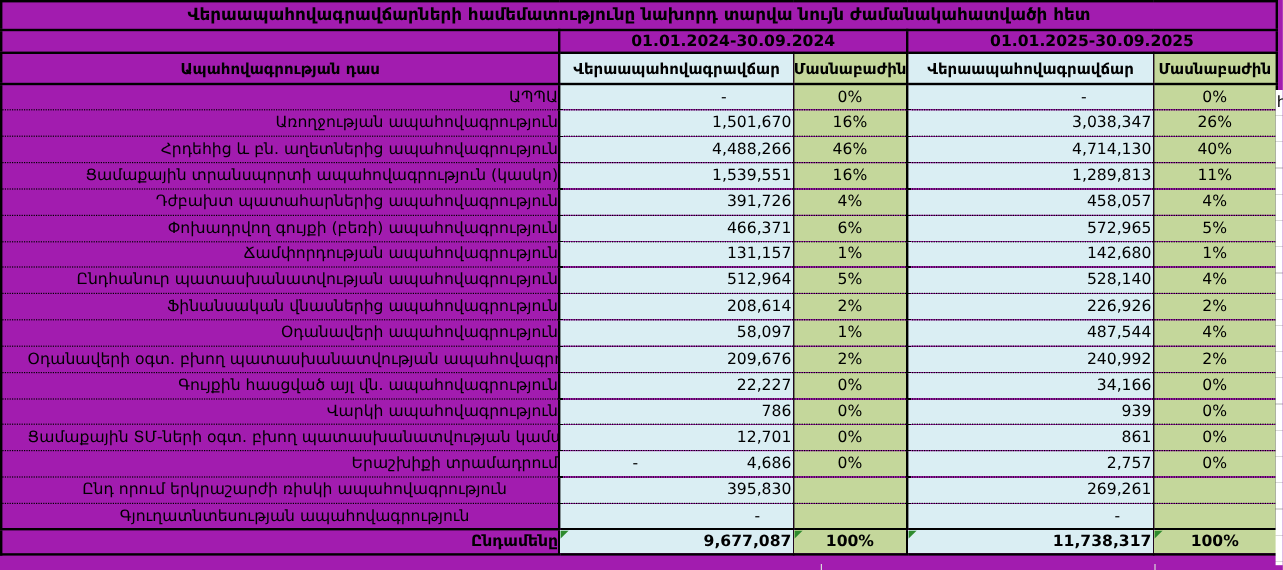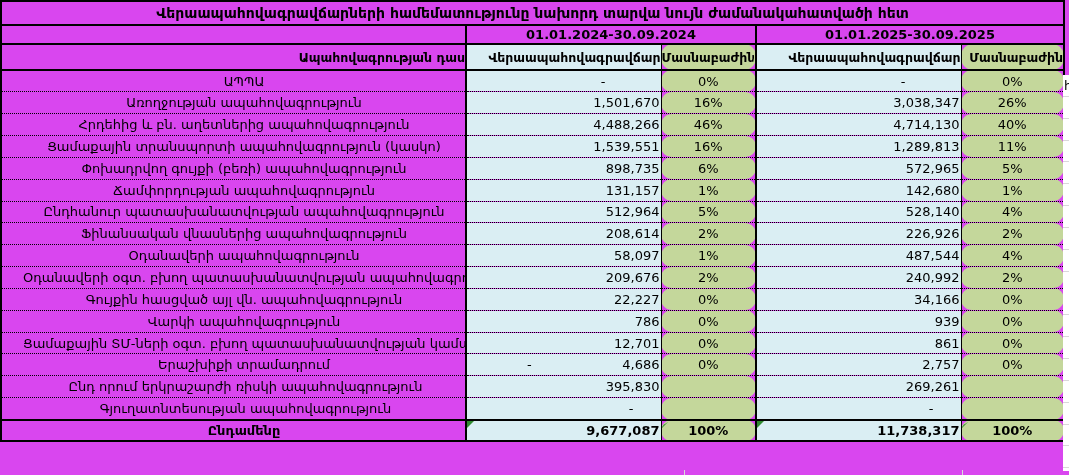--- a/index.html
+++ b/index.html
@@ -1,20 +1,20 @@
 <!DOCTYPE html>
 <html style="--premium_bg: #DAEEF3; --share_bg: #C4D79B; --error_triangle: #2E8B2E; --gridline: #D9D9D9; --border: #000000;"><head>
 <meta charset="utf-8">
 <style>
   * { box-sizing: border-box; }
   body { margin: 0; }
   .screen {
     position: relative;
     width: 1069px; height: 475px;
-    background: #d946ef;
+    background: #a21caf;
     font-family: "DejaVu Sans", "Liberation Sans", sans-serif;
     color: #000;
     overflow: hidden;
   }
   table.main {
     position: absolute; left: 0; top: 0;
     width: 1063px;
     border-collapse: collapse;
     table-layout: fixed;
     border: 2px solid #000;
@@ -31,27 +31,27 @@
   tr.r-year   { height: 19px; }
   tr.r-sub    { height: 26px; }
   tr.r-data   { height: 21.85px; }
   tr.r-total  { height: 21px; }
   
   .vmed { border-right: 2px solid #000; }
   .vthin { border-right: 1px solid #000; }
   
   tr.r-title td { border-bottom: 2px solid #000; font-weight: bold; font-size: 14px; text-align: center; }
   tr.r-year  td { border-bottom: 2px solid #000; font-weight: bold; font-size: 13px; text-align: center; }
-  tr.r-sub   td { border-bottom: 2px solid #000; font-weight: bold; font-size: 12.5px; text-align: right; }
+  tr.r-sub   td { border-bottom: 2px solid #000; font-weight: bold; font-size: 12.5px; text-align: center; }
   tr.r-data  td { border-bottom: 1px dotted #000; }
   tr.r-total td { border-top: 2px solid #000; font-weight: bold; }
   
   .bg-blue  { background: var(--premium_bg); }
-  .bg-green { background: var(--share_bg); border-radius: 12px; }
-  .lbl   { text-align: center; padding-left: 21px; }
+  .bg-green { background: var(--share_bg); }
+  .lbl   { text-align: right; padding-left: 21px; }
   .lbl-c { text-align: center; padding-left: 24px; }
   .num   { text-align: right; padding-right: 1px; }
   .pct   { text-align: center; }
   .dash-far { padding-right: 55px; }
   .dash-mid { padding-right: 27px; }
   .sign-cell { position: relative; }
   .sign-cell .sign { position: absolute; left: 60px; top: 50%; transform: translateY(-52%); }
   td.tri { position: relative; }
   td.tri::before {
     content: ""; position: absolute; left: 0; top: 0;
@@ -124,22 +124,29 @@
         <td class="bg-green pct">40%</td>
       </tr>
       <tr class="r-data">
         <td class="lbl vmed">Ցամաքային տրանսպորտի ապահովագրություն (կասկո)</td>
         <td class="bg-blue num vthin">1,539,551</td>
         <td class="bg-green pct vmed">16%</td>
         <td class="bg-blue num vthin">1,289,813</td>
         <td class="bg-green pct">11%</td>
       </tr>
       <tr class="r-data">
+        <td class="lbl vmed">Դժբախտ պատահարներից ապահովագրություն</td>
+        <td class="bg-blue num vthin">391,726</td>
+        <td class="bg-green pct vmed">4%</td>
+        <td class="bg-blue num vthin">458,057</td>
+        <td class="bg-green pct">4%</td>
+      </tr>
+      <tr class="r-data">
         <td class="lbl vmed">Փոխադրվող գույքի (բեռի) ապահովագրություն</td>
-        <td class="bg-blue num vthin">898,735</td>
+        <td class="bg-blue num vthin">466,371</td>
         <td class="bg-green pct vmed">6%</td>
         <td class="bg-blue num vthin">572,965</td>
         <td class="bg-green pct">5%</td>
       </tr>
       <tr class="r-data">
         <td class="lbl vmed">Ճամփորդության ապահովագրություն</td>
         <td class="bg-blue num vthin">131,157</td>
         <td class="bg-green pct vmed">1%</td>
         <td class="bg-blue num vthin">142,680</td>
         <td class="bg-green pct">1%</td>

